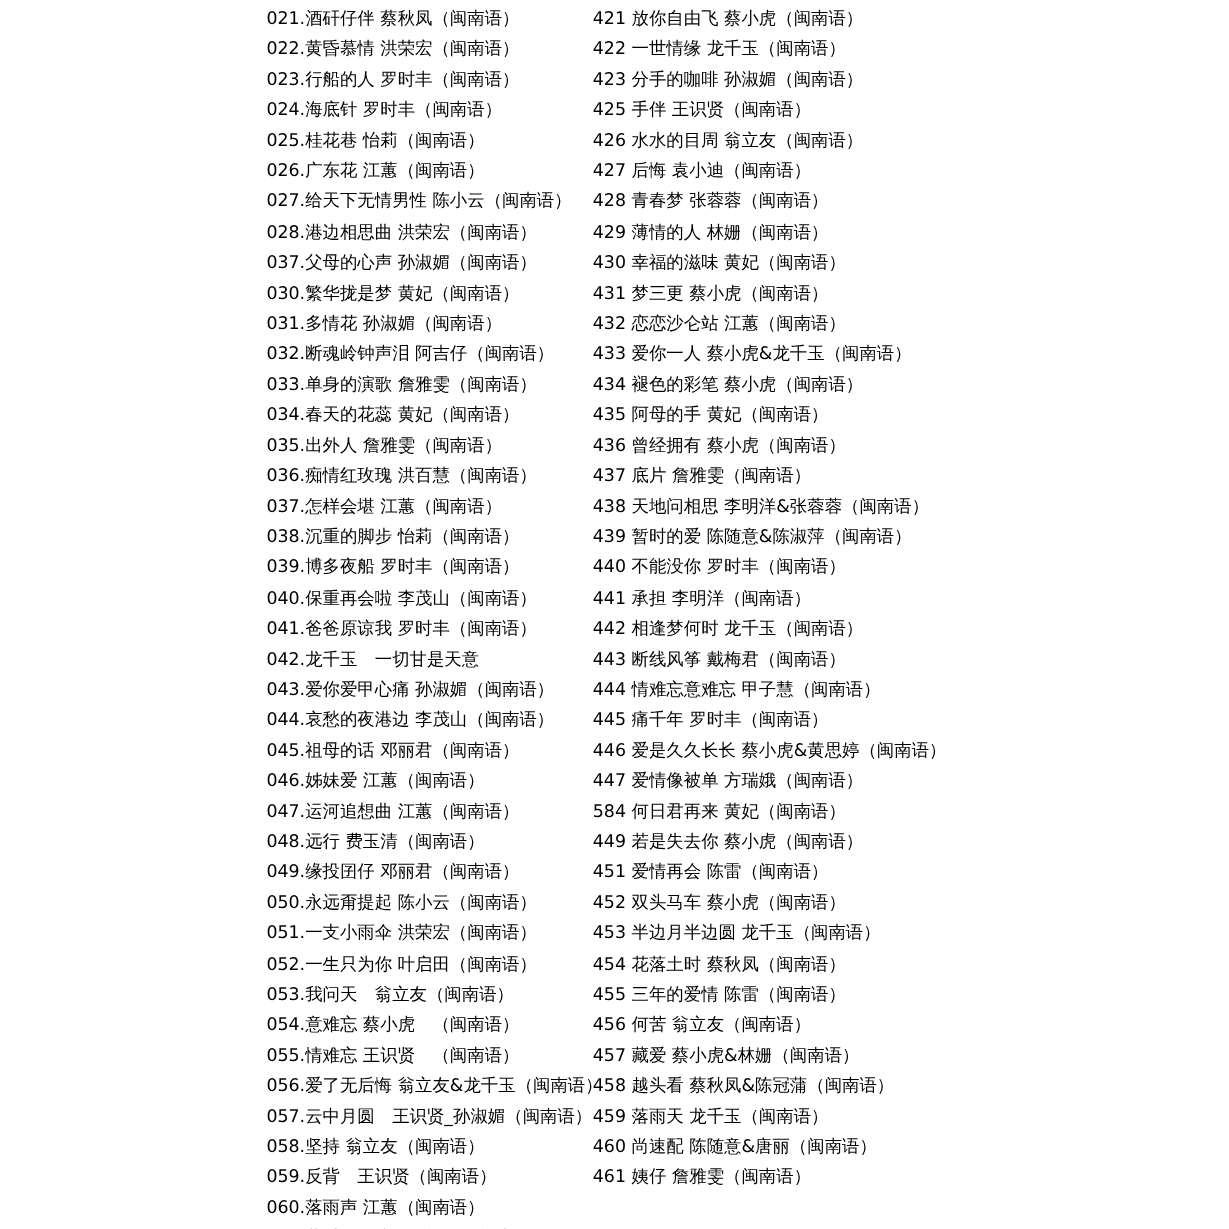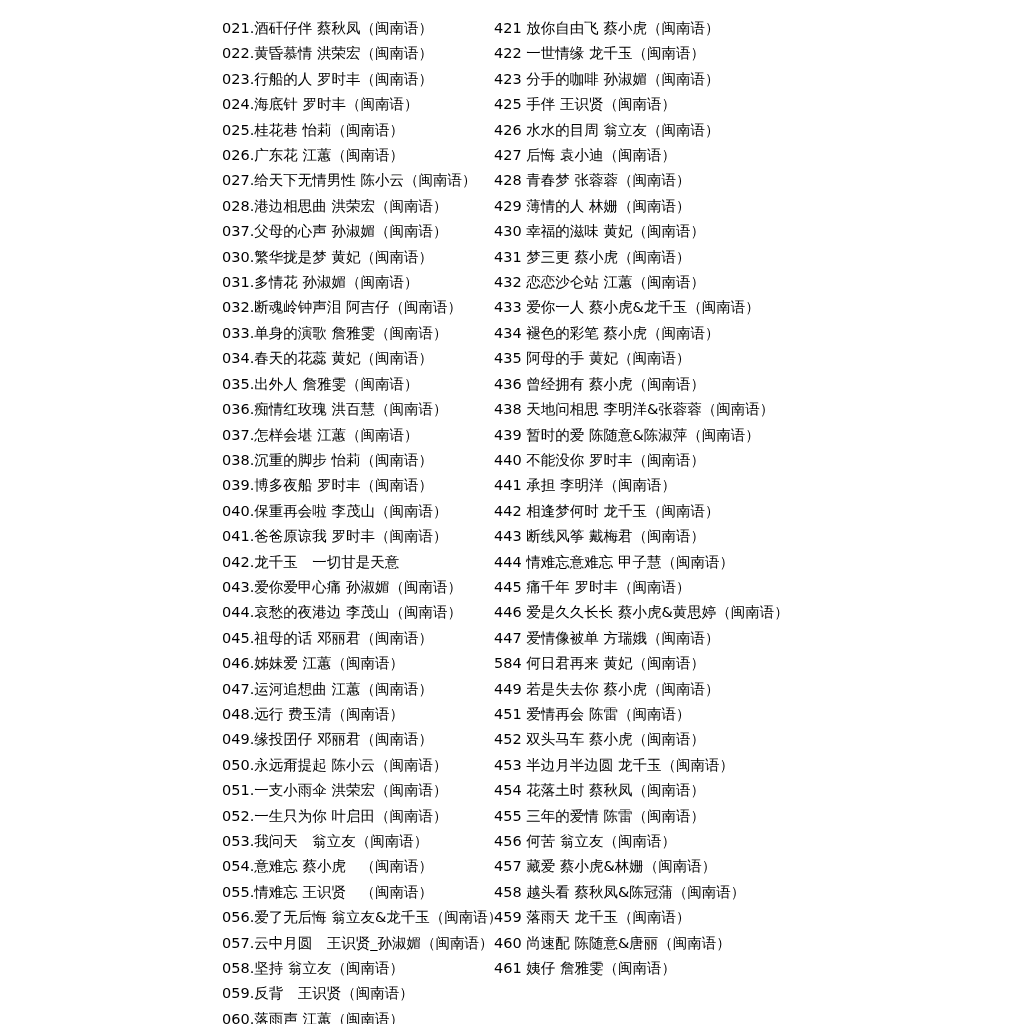--- a/index.html
+++ b/index.html
@@ -11,21 +11,21 @@
     width: 1024px;
     height: 1024px;
     font-family: "DejaVu Sans", "Liberation Sans", sans-serif;
     color: #000000;
     overflow: hidden;
   }
   .page {
     width: 1024px;
     height: 1024px;
     box-sizing: border-box;
-    padding: 16px 0 0 0;
+    padding: 4px 0 0 0;
     position: relative;
   }
   .columns {
     display: flex;
     flex-direction: row;
     align-items: flex-start;
     width: 100%;
   }
   .col {
     display: flex;
@@ -108,20 +108,21 @@
       <div class="entry">427 后悔 袁小迪（闽南语）</div>
       <div class="entry">428 青春梦 张蓉蓉（闽南语）</div>
       <div class="entry">429 薄情的人 林姗（闽南语）</div>
       <div class="entry">430 幸福的滋味 黄妃（闽南语）</div>
       <div class="entry">431 梦三更 蔡小虎（闽南语）</div>
       <div class="entry">432 恋恋沙仑站 江蕙（闽南语）</div>
       <div class="entry">433 爱你一人 蔡小虎&amp;龙千玉（闽南语）</div>
       <div class="entry">434 褪色的彩笔 蔡小虎（闽南语）</div>
       <div class="entry">435 阿母的手 黄妃（闽南语）</div>
       <div class="entry">436 曾经拥有 蔡小虎（闽南语）</div>
+      <div class="entry">437 底片 詹雅雯（闽南语）</div>
       <div class="entry">438 天地问相思 李明洋&amp;张蓉蓉（闽南语）</div>
       <div class="entry">439 暂时的爱 陈随意&amp;陈淑萍（闽南语）</div>
       <div class="entry">440 不能没你 罗时丰（闽南语）</div>
       <div class="entry">441 承担 李明洋（闽南语）</div>
       <div class="entry">442 相逢梦何时 龙千玉（闽南语）</div>
       <div class="entry">443 断线风筝 戴梅君（闽南语）</div>
       <div class="entry">444 情难忘意难忘 甲子慧（闽南语）</div>
       <div class="entry">445 痛千年 罗时丰（闽南语）</div>
       <div class="entry">446 爱是久久长长 蔡小虎&amp;黄思婷（闽南语）</div>
       <div class="entry">447 爱情像被单 方瑞娥（闽南语）</div>

